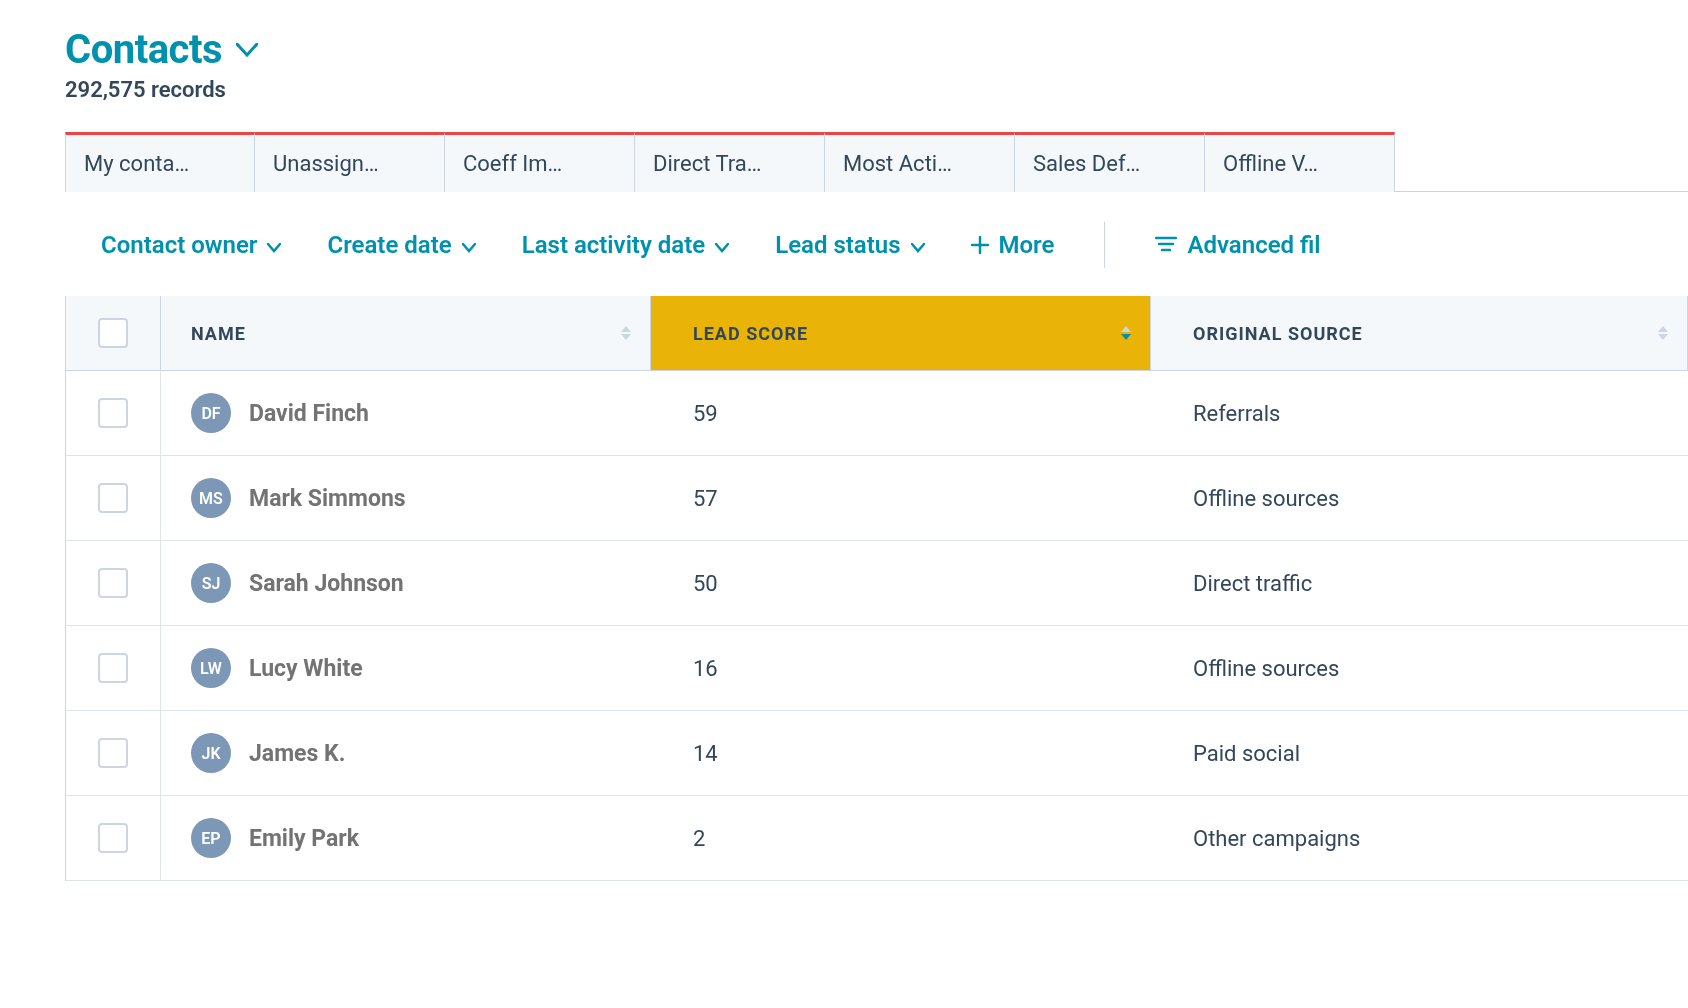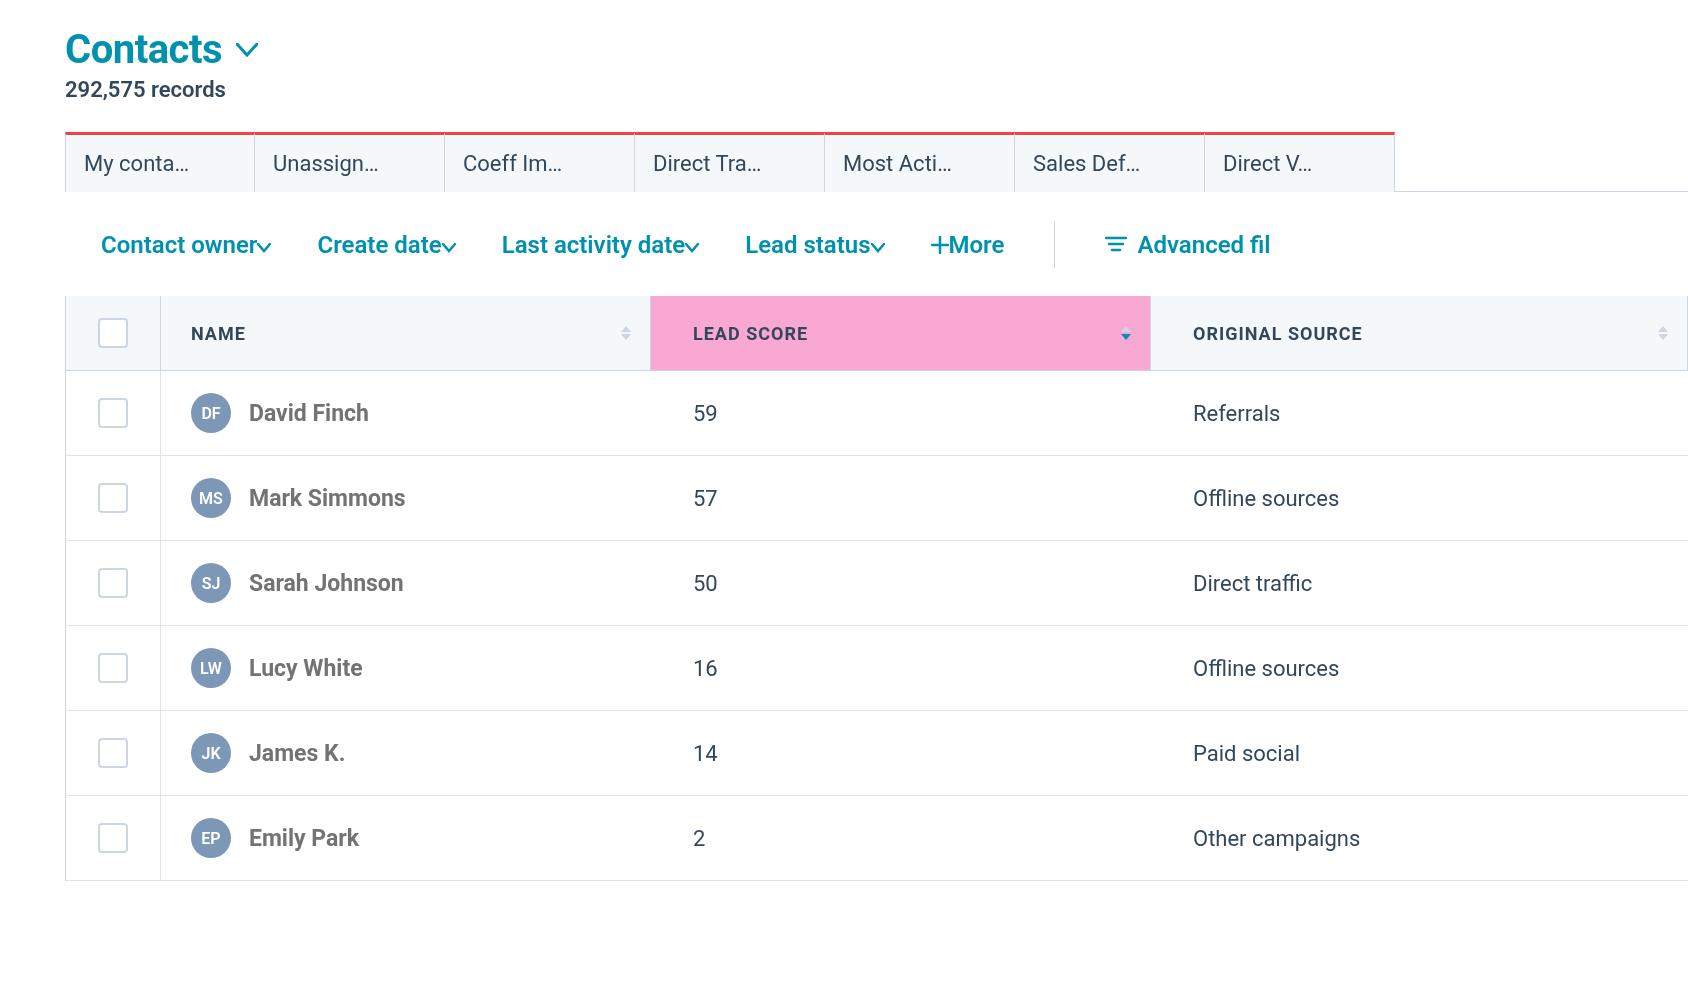--- a/index.html
+++ b/index.html
@@ -85,20 +85,21 @@
     align-items: center;
     gap: 46px;
     padding: 30px 0 28px 36px;
     font-size: 24px;
     font-weight: 600;
     color: #0091ae;
   }
   .filter {
     display: inline-flex;
     align-items: center;
+    gap: 10px;
     cursor: pointer;
     color: #0091ae;
   }
   .filter .caret { color:#0091ae; }
   .more-filter .plus-icon svg { display:block; }
   .divider {
     width: 1px;
     height: 46px;
     background: #cbd6e2;
     margin: 0 4px;
@@ -157,21 +158,21 @@
     letter-spacing: 1px;
     color: #33475b;
     border-right: 1px solid #cbd6e2;
     position: relative;
     text-transform: uppercase;
   }
   .col-check { width: 95px; justify-content: center; }
   .col-name { width: 490px; }
   .col-score { width: 500px; }
   .col-source { flex: 1; }
-  .th.col-score { background:#f9a8d4; }
+  .th.col-score { background:#eab308; }
   .th .sort {
     margin-left: auto;
     display: flex;
     flex-direction: column;
     gap: 0;
     color: #7c98b6;
   }
   .th .sort svg { display:block; }
   .th .sort .down-active { color:#0091ae; }
   .tbody .row {
@@ -239,21 +240,21 @@
       <div class="tab">
         <span class="tab-label">Direct Tra…</span>
       </div>
       <div class="tab">
         <span class="tab-label">Most Acti…</span>
       </div>
       <div class="tab">
         <span class="tab-label">Sales Def…</span>
       </div>
       <div class="tab">
-        <span class="tab-label">Direct V…</span>
+        <span class="tab-label">Offline V…</span>
       </div>
     </div>
 
   <div class="filters">
     <span class="filter">
       <span>Contact owner</span>
       <span class="caret">
         <svg width="14" height="10" viewBox="0 0 14 10">
             <path d="M1 1 L7 8 L13 1" fill="none" stroke="currentColor" stroke-width="2.5" stroke-linecap="round"></path>
           </svg>

